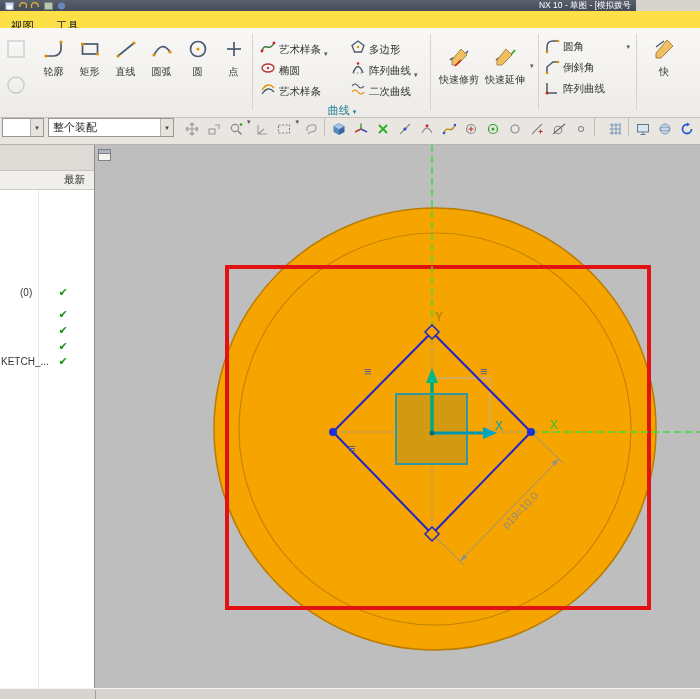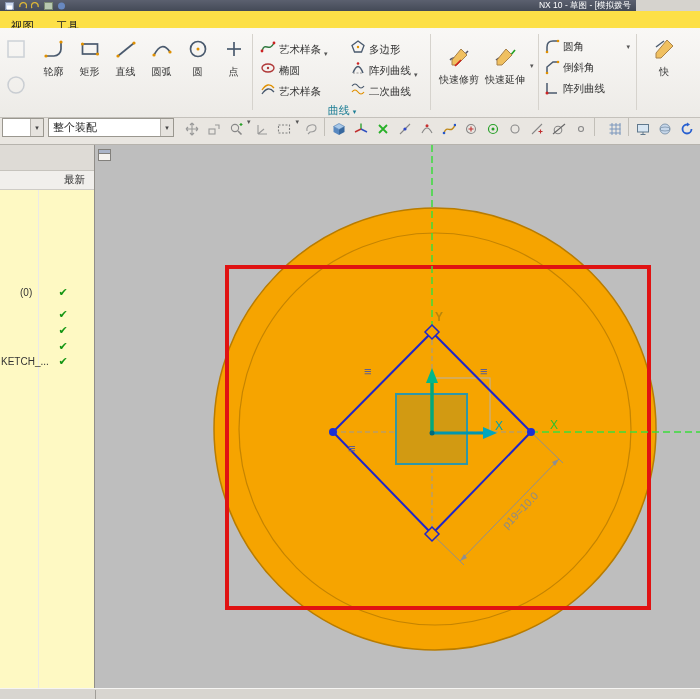--- a/index.html
+++ b/index.html
@@ -40,21 +40,21 @@
 
 .toolbar2{position:absolute;left:0;top:118px;width:700px;height:27px;background:#e9e6e1;border-bottom:1px solid #b6b3ad;display:flex;align-items:flex-start;padding-left:2px;gap:1px;overflow:hidden}
 .combo{height:19px;background:#fff;border:1px solid #9a978f;display:flex;align-items:center;font-size:11px;color:#222;padding-left:4px}
 .combo .combo-arrow{margin-left:auto;width:13px;height:100%;background:#e6e3de;border-left:1px solid #b5b2ac;display:flex;align-items:center;justify-content:center;font-size:7px;color:#444}
 .combo.sm{width:42px;margin-right:3px}
 .combo.lg{width:126px;margin-right:6px}
 .tbtn{width:21px;height:21px;border:none;background:transparent;display:flex;align-items:center;justify-content:center;padding:0}
 .tsep{width:1px;height:18px;background:#c2bfb8;margin:0 2px}
 
 
-.sidebar{position:absolute;left:0;top:145px;width:95px;height:543px;background:#fef9c3;border-right:1px solid #918e89}
+.sidebar{position:absolute;left:0;top:145px;width:95px;height:543px;background:#ffffff;border-right:1px solid #918e89}
 .panel-top{height:26px;background:#dedbd6;border-bottom:1px solid #c6c3bd}
 .panel-header{height:19px;background:#f1efec;border-bottom:1px solid #cfccc6;display:flex;align-items:center;justify-content:flex-end;padding-right:9px;font-size:10.5px;color:#333}
 .rows{position:absolute;left:0;top:45px;right:0;bottom:0}
 .colline{position:absolute;left:38px;top:0;bottom:0;width:1px;background:#eceae6}
 .srow{position:absolute;left:0;width:100%;height:16px;font-size:10px;color:#333;display:block}
 .srow .rlabel{position:absolute;left:1px;top:2px;white-space:nowrap;overflow:hidden;max-width:50px}
 .srow .rlabel.ind{left:20px}
 .srow .rcheck{position:absolute;left:52px;top:1px;width:22px;text-align:center;color:#149614;font-size:11px;font-weight:bold}
 .r1{top:95px}.r2{top:117px}.r3{top:133px}.r4{top:149px}.r5{top:164px}
 

